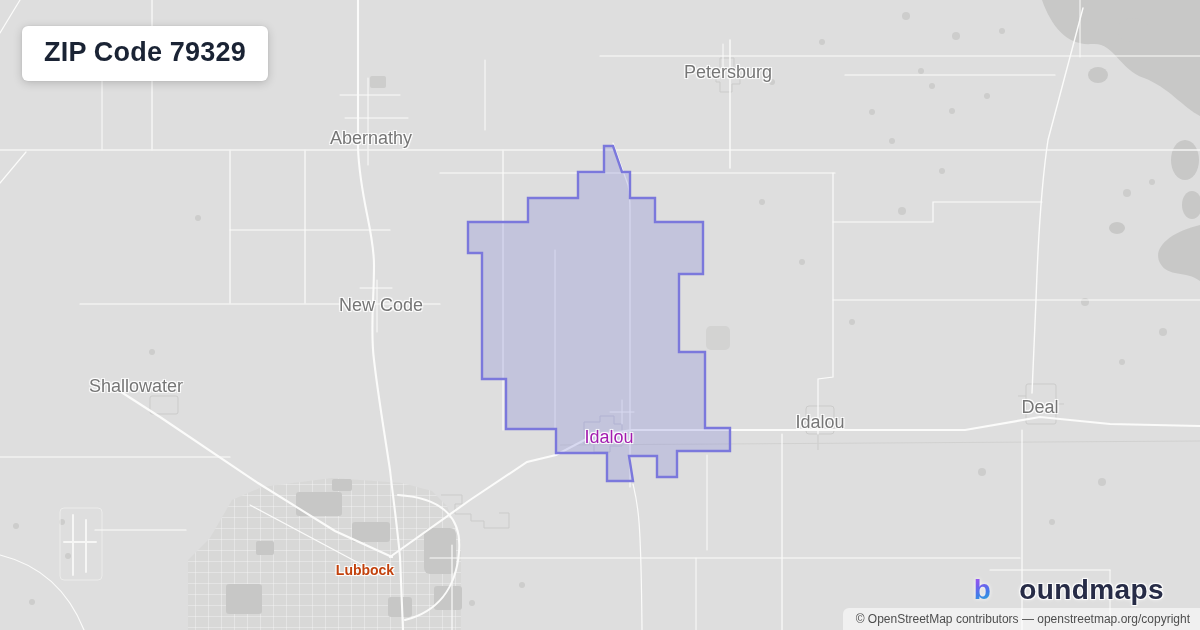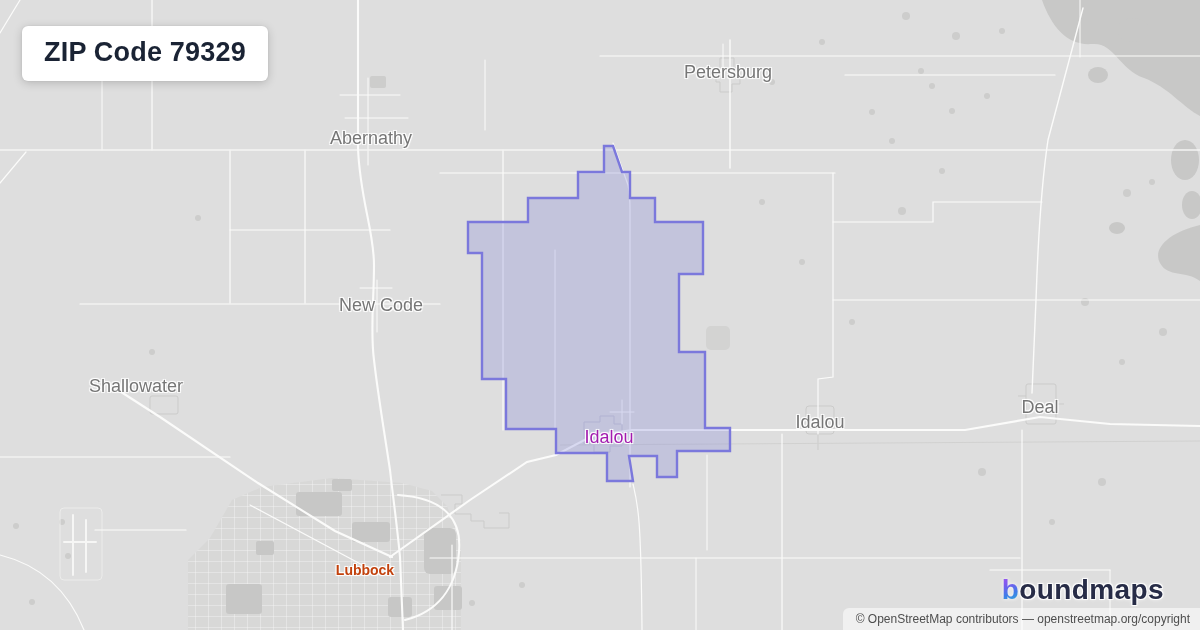--- a/index.html
+++ b/index.html
@@ -37,20 +37,21 @@
     font-size:28px;font-weight:700;letter-spacing:.4px;color:#272c47;
   }
   .logo .logo-b{
     background:linear-gradient(160deg,#a455f2 5%,#7c5bee 32%,#3f7de8 62%,#2cb4d4 95%);
     -webkit-background-clip:text;background-clip:text;color:transparent;
     filter:drop-shadow(0 0 2px rgba(255,255,255,.9));
   }
   .logo .logo-rest{
     text-shadow:-1px -1px 0 rgba(255,255,255,.8),1px -1px 0 rgba(255,255,255,.8),
                 -1px 1px 0 rgba(255,255,255,.8),1px 1px 0 rgba(255,255,255,.8),0 0 4px #fff;
+    margin-left:28px;
   }
 
   
   .attribution{
     position:absolute;right:0;bottom:0;height:22px;line-height:22px;
     padding:0 10px 0 13px;background:rgba(255,255,255,.55);
     border-top-left-radius:6px;
     font-size:12px;color:#4e4e4e;
   }
 </style>

